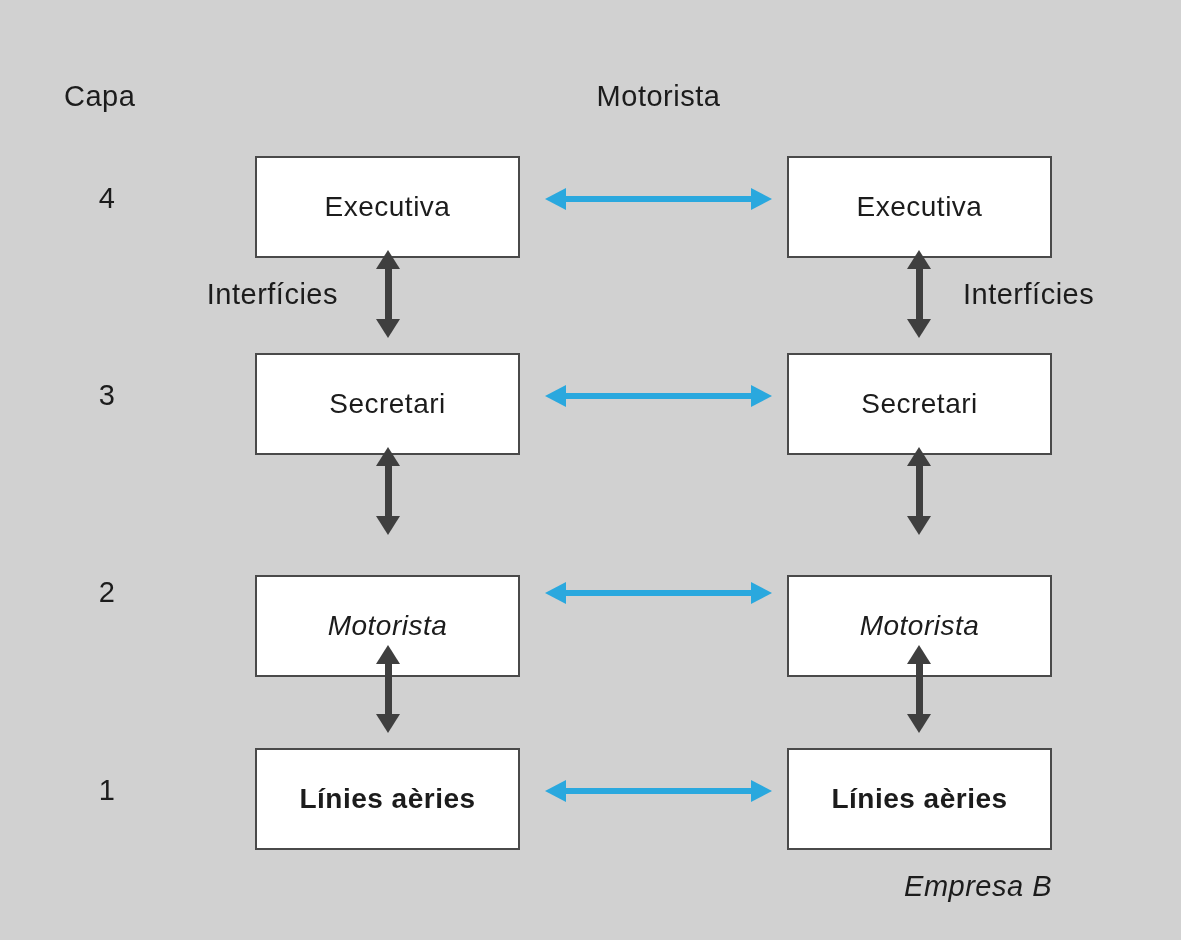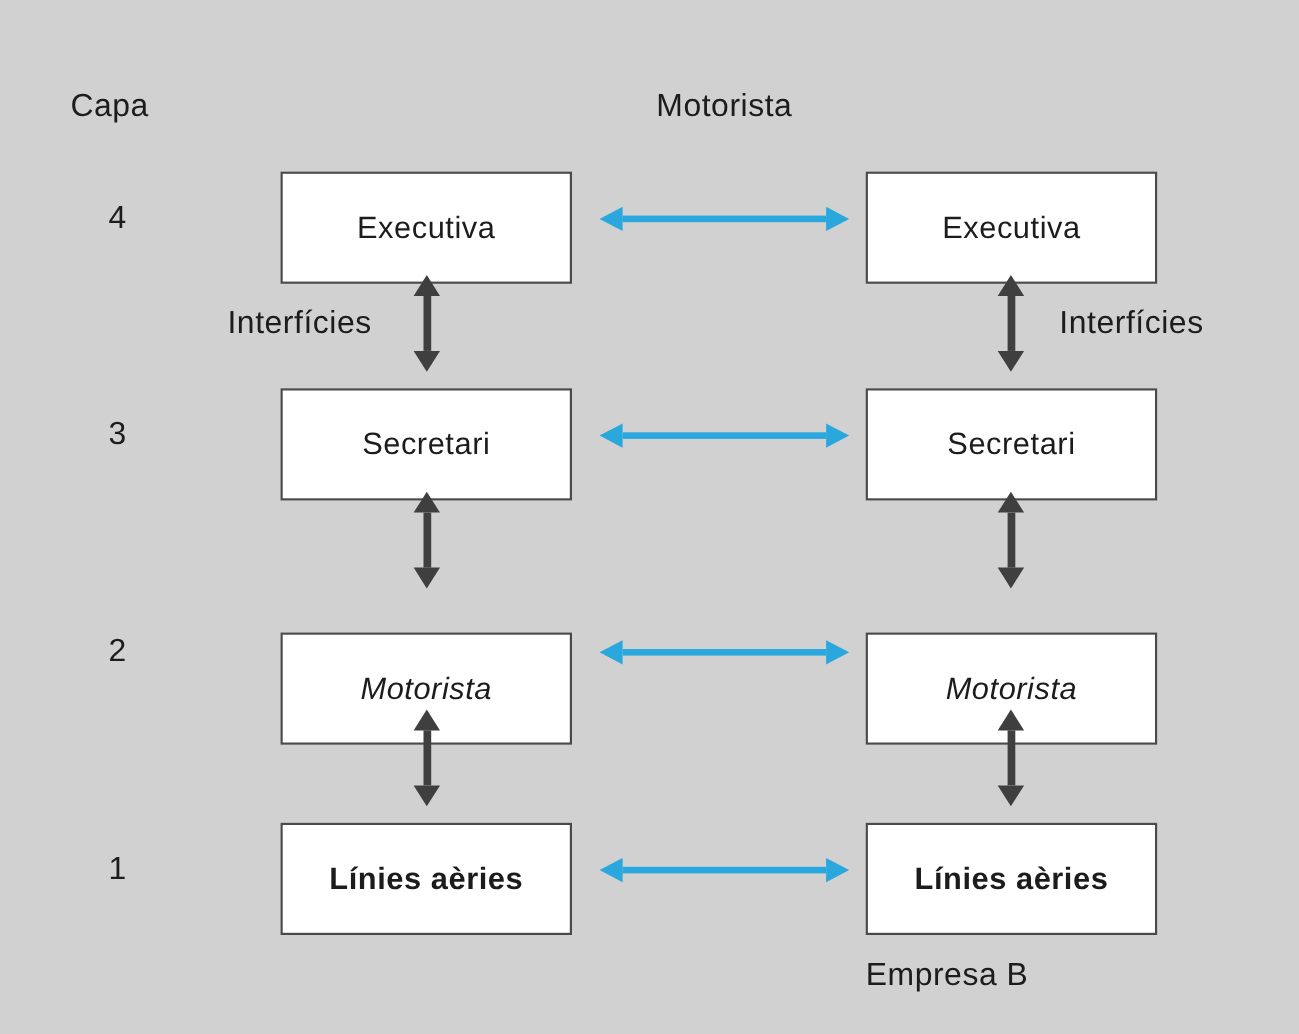--- a/index.html
+++ b/index.html
@@ -96,21 +96,21 @@
     width: 0; height: 0;
     border-left: 12px solid transparent;
     border-right: 12px solid transparent;
     border-top: 19px solid var(--interface-arrow);
   }
 
   .interficies-left  { left: 150px; top: 250px; width: 188px; text-align: right; }
   .interficies-right { left: 963px; top: 250px; width: 200px; text-align: left; }
 
   .empresa-a { left: 255px; top: 842px; width: 265px; text-align: center; }
-  .empresa-b { left: 787px; top: 842px; width: 265px; text-align: left; }
+  .empresa-b { left: 787px; top: 842px; width: 265px; text-align: right; font-style: italic; }
 </style>
 </head>
 <body>
 
 <div class="canvas">
 
   <div class="txt capa">Capa</div>
   <div class="txt protocols">Motorista</div>
 
   <div class="txt layer-num num-r1">4</div>

